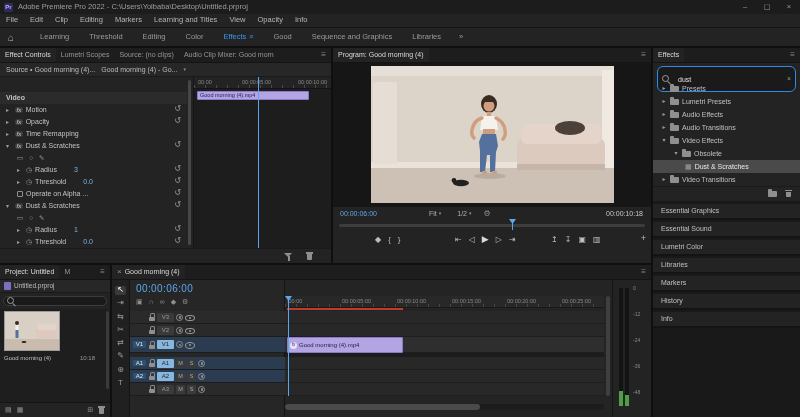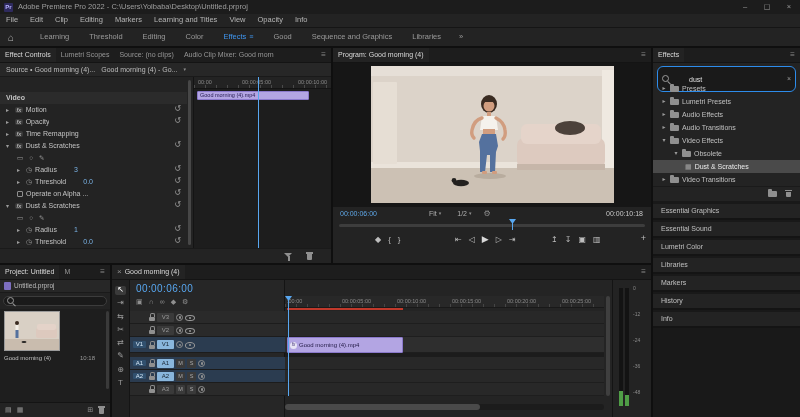--- a/index.html
+++ b/index.html
@@ -131,21 +131,21 @@
 #tl-vscroll{position:absolute;left:494px;top:31px;width:4px;height:100px;background:#3f3f3f;border-radius:2px}
 #tl-hscroll-track{position:absolute;left:173px;top:139px;width:319px;height:6px;background:#1c1c1c;border-radius:3px}
 #tl-hscroll{position:absolute;left:173px;top:139px;width:195px;height:6px;background:#4a4a4a;border-radius:3px}
 #tl-meter{position:absolute;left:500px;top:15px;width:39px;height:137px;background:#232323;border-left:1px solid #141414}
 .mbar{position:absolute;top:8px;width:4px;height:118px;background:#131313}
 .mfill{position:absolute;bottom:0;left:0;width:4px;background:#4f9d46}
 .mlabel{position:absolute;left:20px;font-size:5px;color:#8a8a8a}
 
 #fx{left:653px;top:48px;width:147px;height:369px;background:#191919}
 #fx-main{position:absolute;left:0;top:0;width:147px;height:153px;background:#232323}
-#fx-search{position:absolute;left:4px;top:18px;width:139px;height:12px;background:#1a1a1a;border:1px solid #2d8ceb;border-radius:6px;display:flex;align-items:center;gap:18px;padding:12px 4px}
+#fx-search{position:absolute;left:4px;top:18px;width:139px;height:12px;background:#1a1a1a;border:1px solid #2d8ceb;border-radius:6px;display:flex;align-items:center;gap:7px;padding:12px 4px}
 #fx-search input,#proj-search input{background:transparent;border:none;outline:none;color:#e0e0e0;font-size:7px;width:100%;font-family:"Liberation Sans","DejaVu Sans",sans-serif}
 #fx-search .clear{color:#9a9a9a;font-size:7px;flex:none}
 .fx-row{position:absolute;left:0;width:147px;height:13px;display:flex;align-items:center;gap:3px;font-size:7px;color:#c0c0c0;white-space:nowrap}
 .fx-row .chev{font-size:6px;color:#9a9a9a;width:6px;text-align:center;flex:none}
 .fx-row.selected{background:#4a4a4a;color:#eaeaea}
 .fx-grid{font-size:7px;color:#9f9f9f;flex:none}
 #fx-binbar{position:absolute;left:0;top:138px;width:147px;height:14px;border-top:1px solid #1a1a1a;display:flex;align-items:center;justify-content:flex-end;gap:8px;padding-right:8px}
 .stack-row{position:absolute;left:0;width:147px;height:16px;background:#232323;display:flex;align-items:center;padding-left:8px;font-size:7px;color:#c0c0c0;border-bottom:2px solid #141414}
 </style>
 </head>

